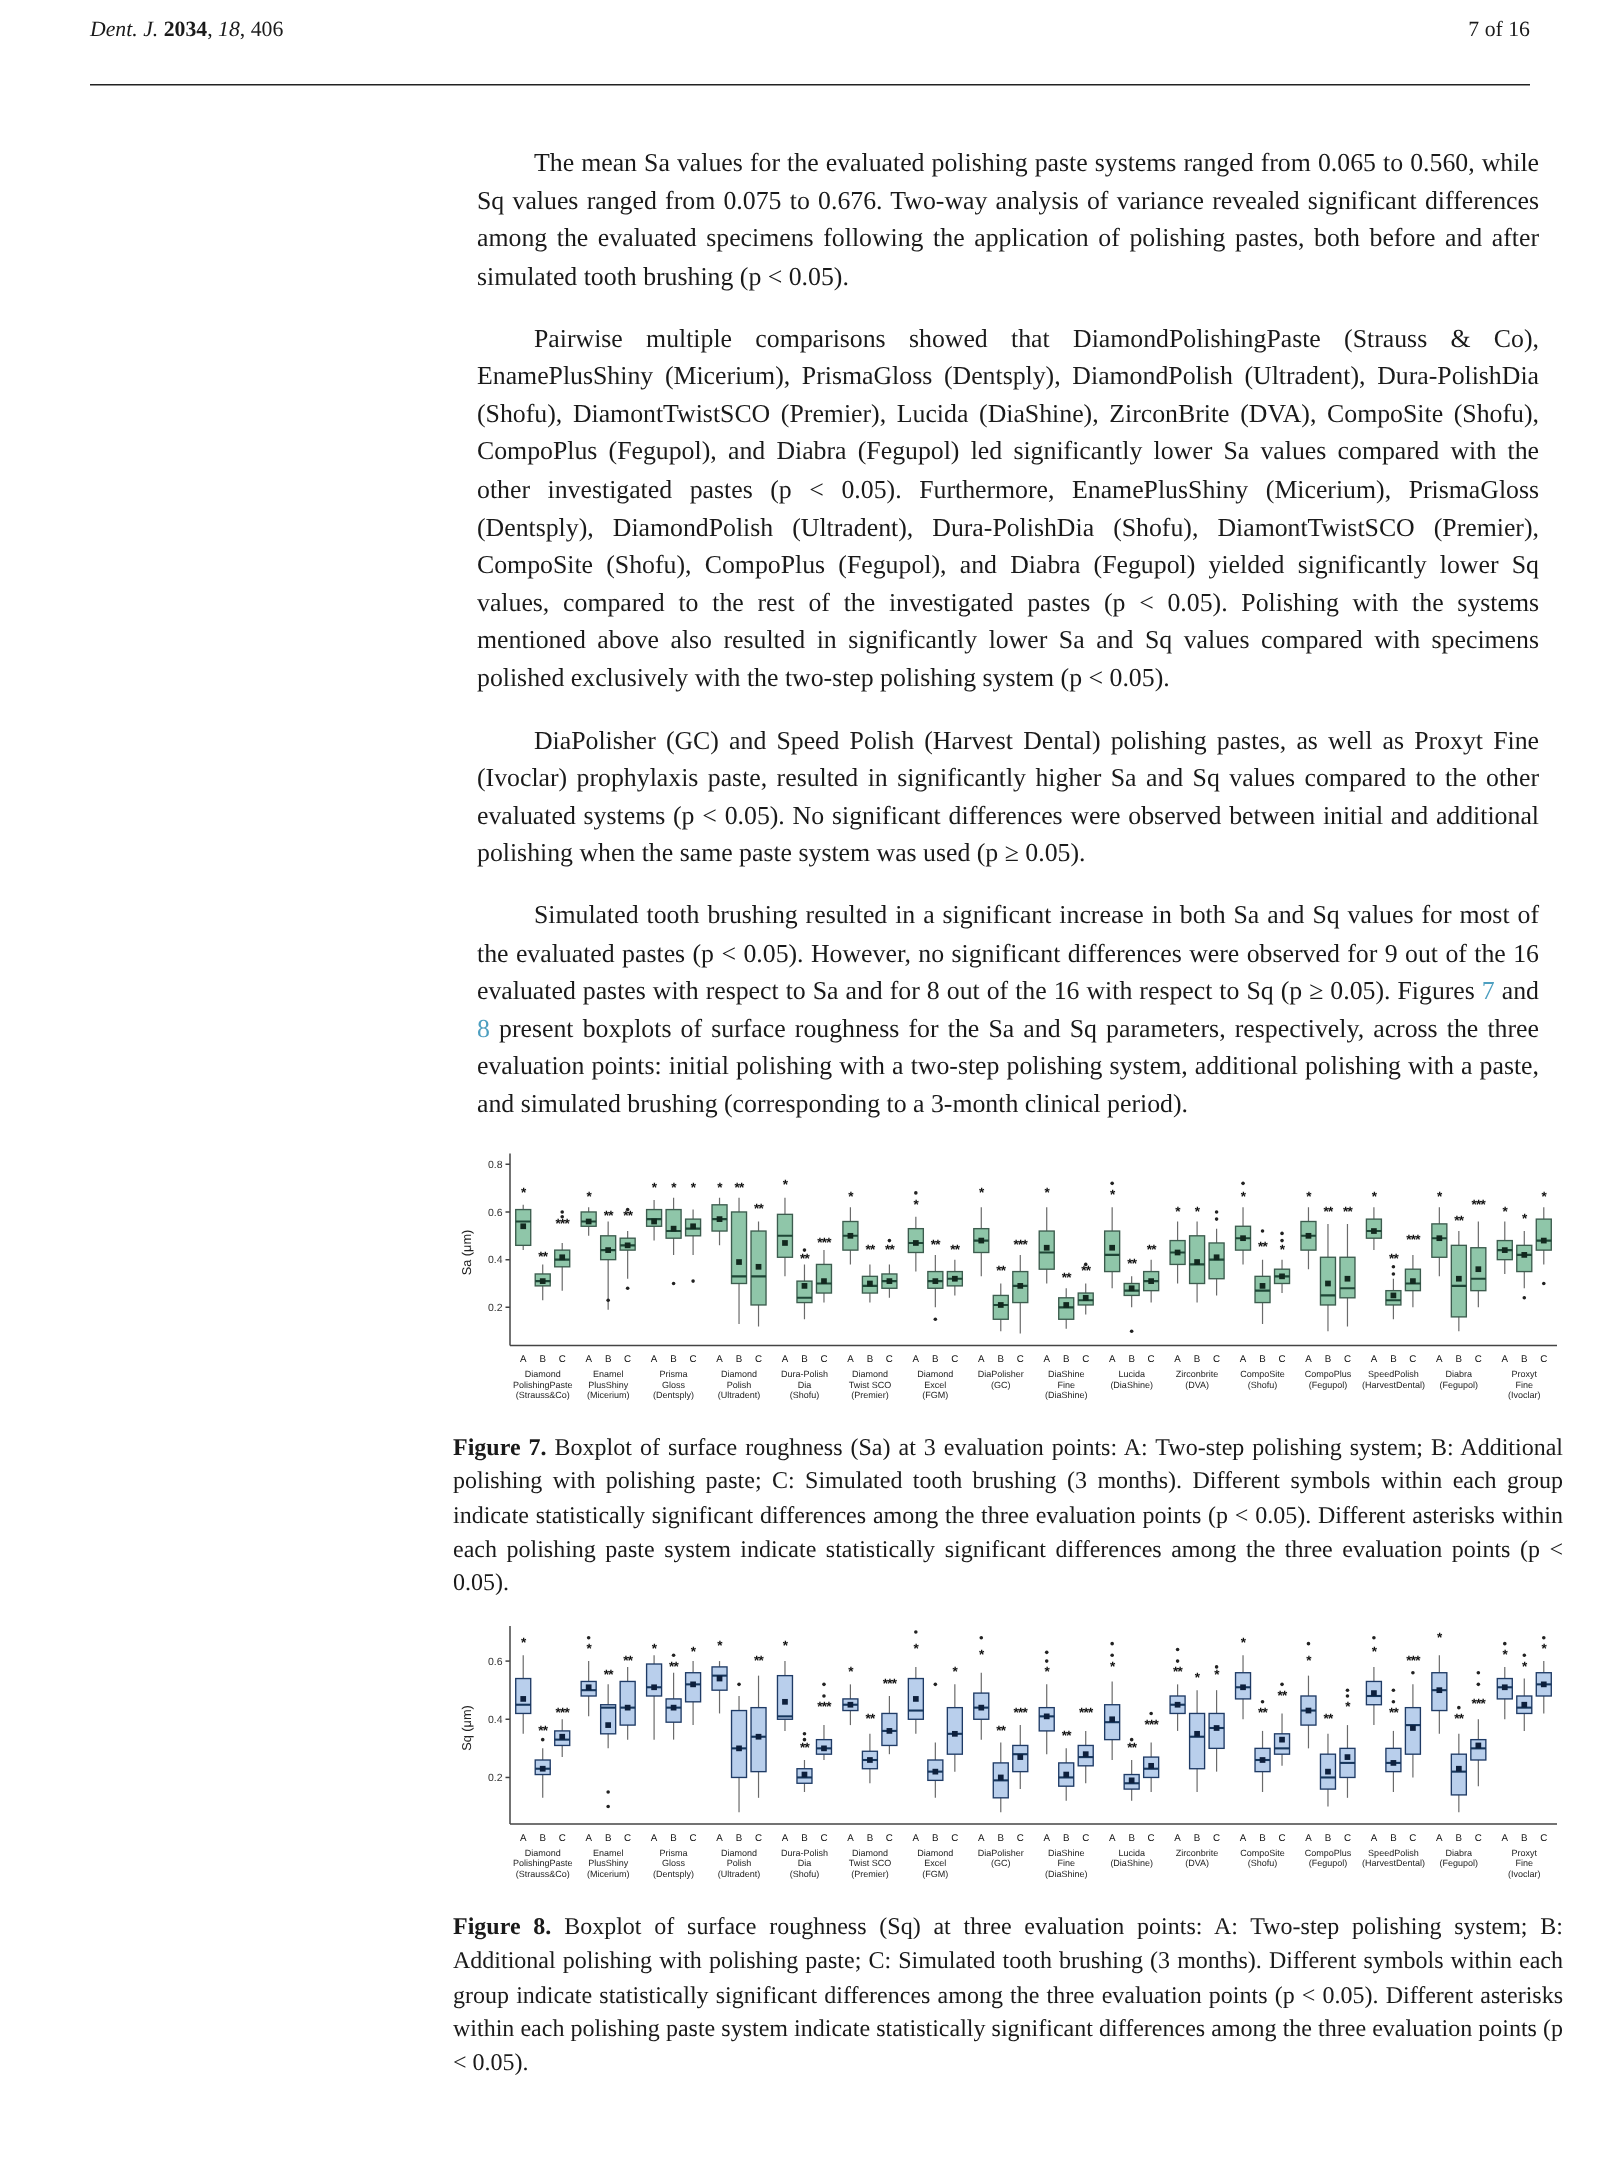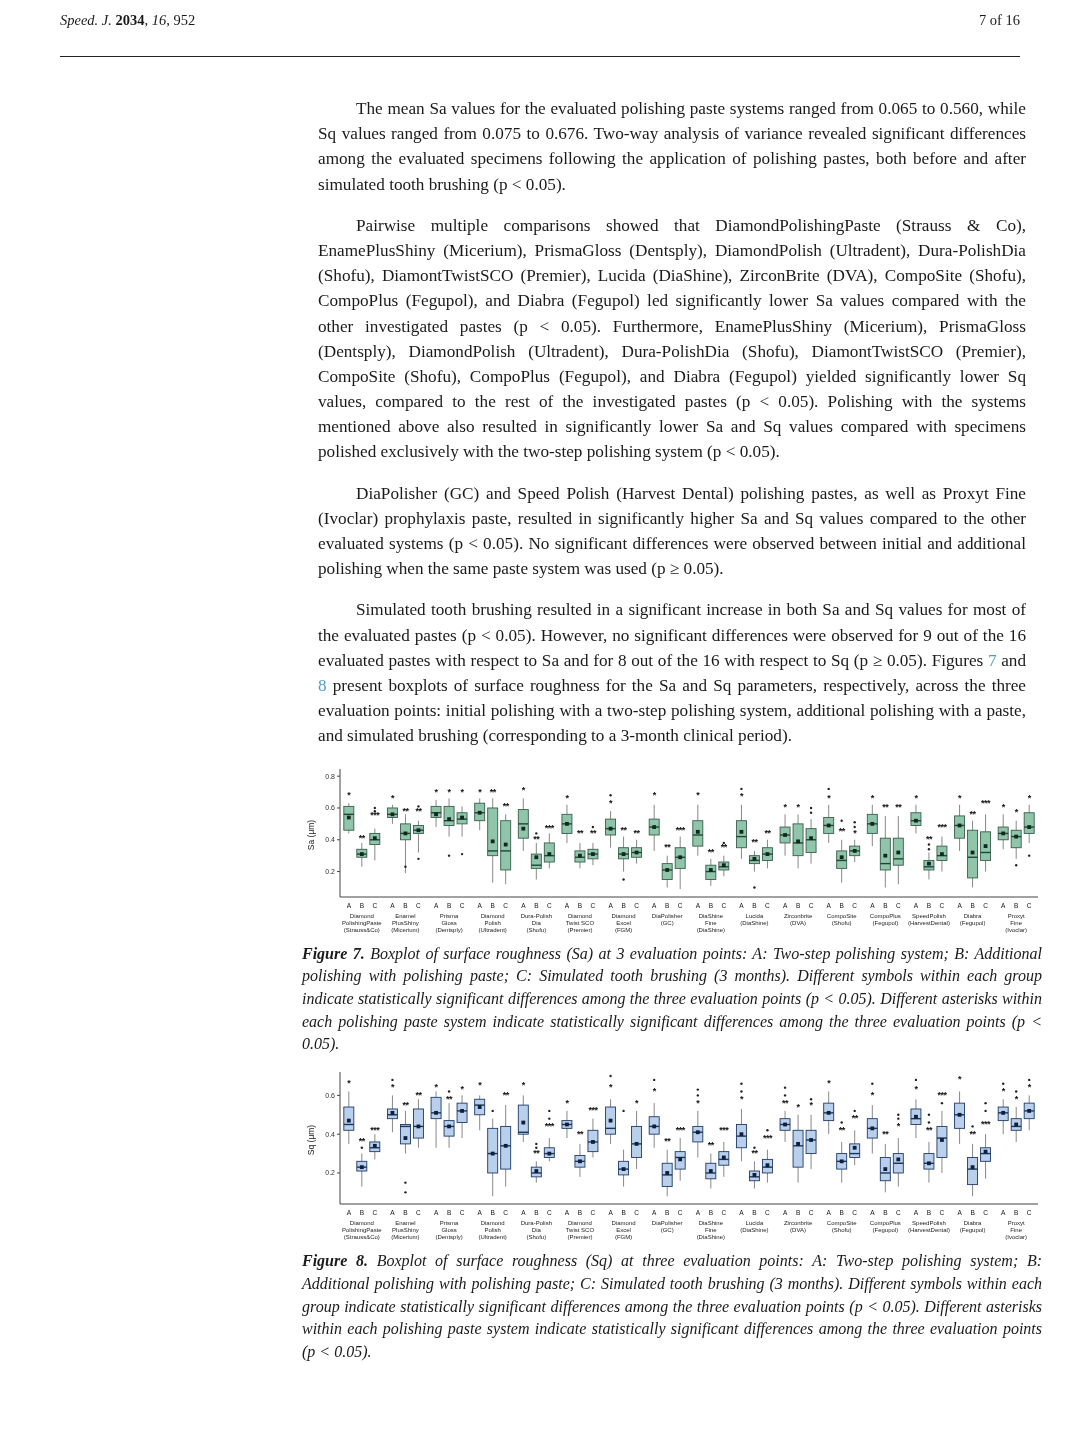--- a/index.html
+++ b/index.html
@@ -8,31 +8,31 @@
   .head{position:absolute;left:60px;right:60px;top:12px;font-size:14.5px;display:flex;justify-content:space-between;}
   .head .it{font-style:italic;}
   .head .bd{font-weight:bold;}
   .rule{position:absolute;left:60px;right:60px;top:56px;border-top:1.6px solid #222;}
   .content{position:absolute;left:302px;width:740px;top:80px;}
   .body-p{margin:16px;font-size:17.2px;line-height:1.465;text-align:justify;text-indent:38px;}
   .figlink{color:#4d9fc0;text-decoration:none;cursor:pointer;}
   figure{margin:10px 0 0 0;}
   .chart{width:740px;}
   .chart svg{display:block;font-family:"Liberation Sans", sans-serif;}
-  .caption{font-size:16px;line-height:1.42;text-align:justify;margin-top:0;font-style:italic;}
+  .caption{font-size:16px;line-height:1.42;text-align:justify;margin-top:12px;}
   .caption b{font-weight:bold;}
   figure + figure{margin-top:12px;}
 </style>
 </head>
 <body>
 
 <div class="page">
   <div class="head">
     <div>
-      <span class="it">Speed. J. </span><span class="bd">2034</span><span>, </span><span class="it">16</span><span>, 952</span>
+      <span class="it">Dent. J. </span><span class="bd">2034</span><span>, </span><span class="it">18</span><span>, 406</span>
     </div>
     <div>7 of 16</div>
   </div>
   <div class="rule"></div>
 
   <main class="content">
     <p class="body-p">The mean Sa values for the evaluated polishing paste systems ranged from 0.065 to 0.560, while Sq values ranged from 0.075 to 0.676.  Two-way analysis of variance revealed significant differences among the evaluated specimens following the application of polishing pastes, both before and after simulated tooth brushing (p &lt; 0.05).</p>
     <p class="body-p">Pairwise multiple comparisons showed that DiamondPolishingPaste (Strauss &amp; Co), EnamePlusShiny (Micerium), PrismaGloss (Dentsply), DiamondPolish (Ultradent), Dura-PolishDia (Shofu), DiamontTwistSCO (Premier), Lucida (DiaShine), ZirconBrite (DVA), CompoSite (Shofu), CompoPlus (Fegupol), and Diabra (Fegupol) led significantly lower Sa values compared with the other investigated pastes (p &lt; 0.05).  Furthermore, EnamePlusShiny (Micerium), PrismaGloss (Dentsply), DiamondPolish (Ultradent), Dura-PolishDia (Shofu), DiamontTwistSCO (Premier), CompoSite (Shofu), CompoPlus (Fegupol), and Diabra (Fegupol) yielded significantly lower Sq values, compared to the rest of the investigated pastes (p &lt; 0.05). Polishing with the systems mentioned above also resulted in significantly lower Sa and Sq values compared with specimens polished exclusively with the two-step polishing system (p &lt; 0.05).</p>
     <p class="body-p">DiaPolisher (GC) and Speed Polish (Harvest Dental) polishing pastes, as well as Proxyt Fine (Ivoclar) prophylaxis paste, resulted in significantly higher Sa and Sq values compared to the other evaluated systems (p &lt; 0.05). No significant differences were observed between initial and additional polishing when the same paste system was used (p ≥ 0.05).</p>
     <p class="body-p"><span>Simulated tooth brushing resulted in a significant increase in both Sa and Sq values for most of the evaluated pastes (p &lt; 0.05). However, no significant differences were observed for 9 out of the 16 evaluated pastes with respect to Sa and for 8 out of the 16 with respect to Sq (p ≥ 0.05).  Figures </span><a class="figlink">7</a><span> and </span><a class="figlink">8</a><span> present boxplots of surface roughness for the Sa and Sq parameters, respectively, across the three evaluation points: initial polishing with a two-step polishing system, additional polishing with a paste, and simulated brushing (corresponding to a 3-month clinical period).</span></p>

